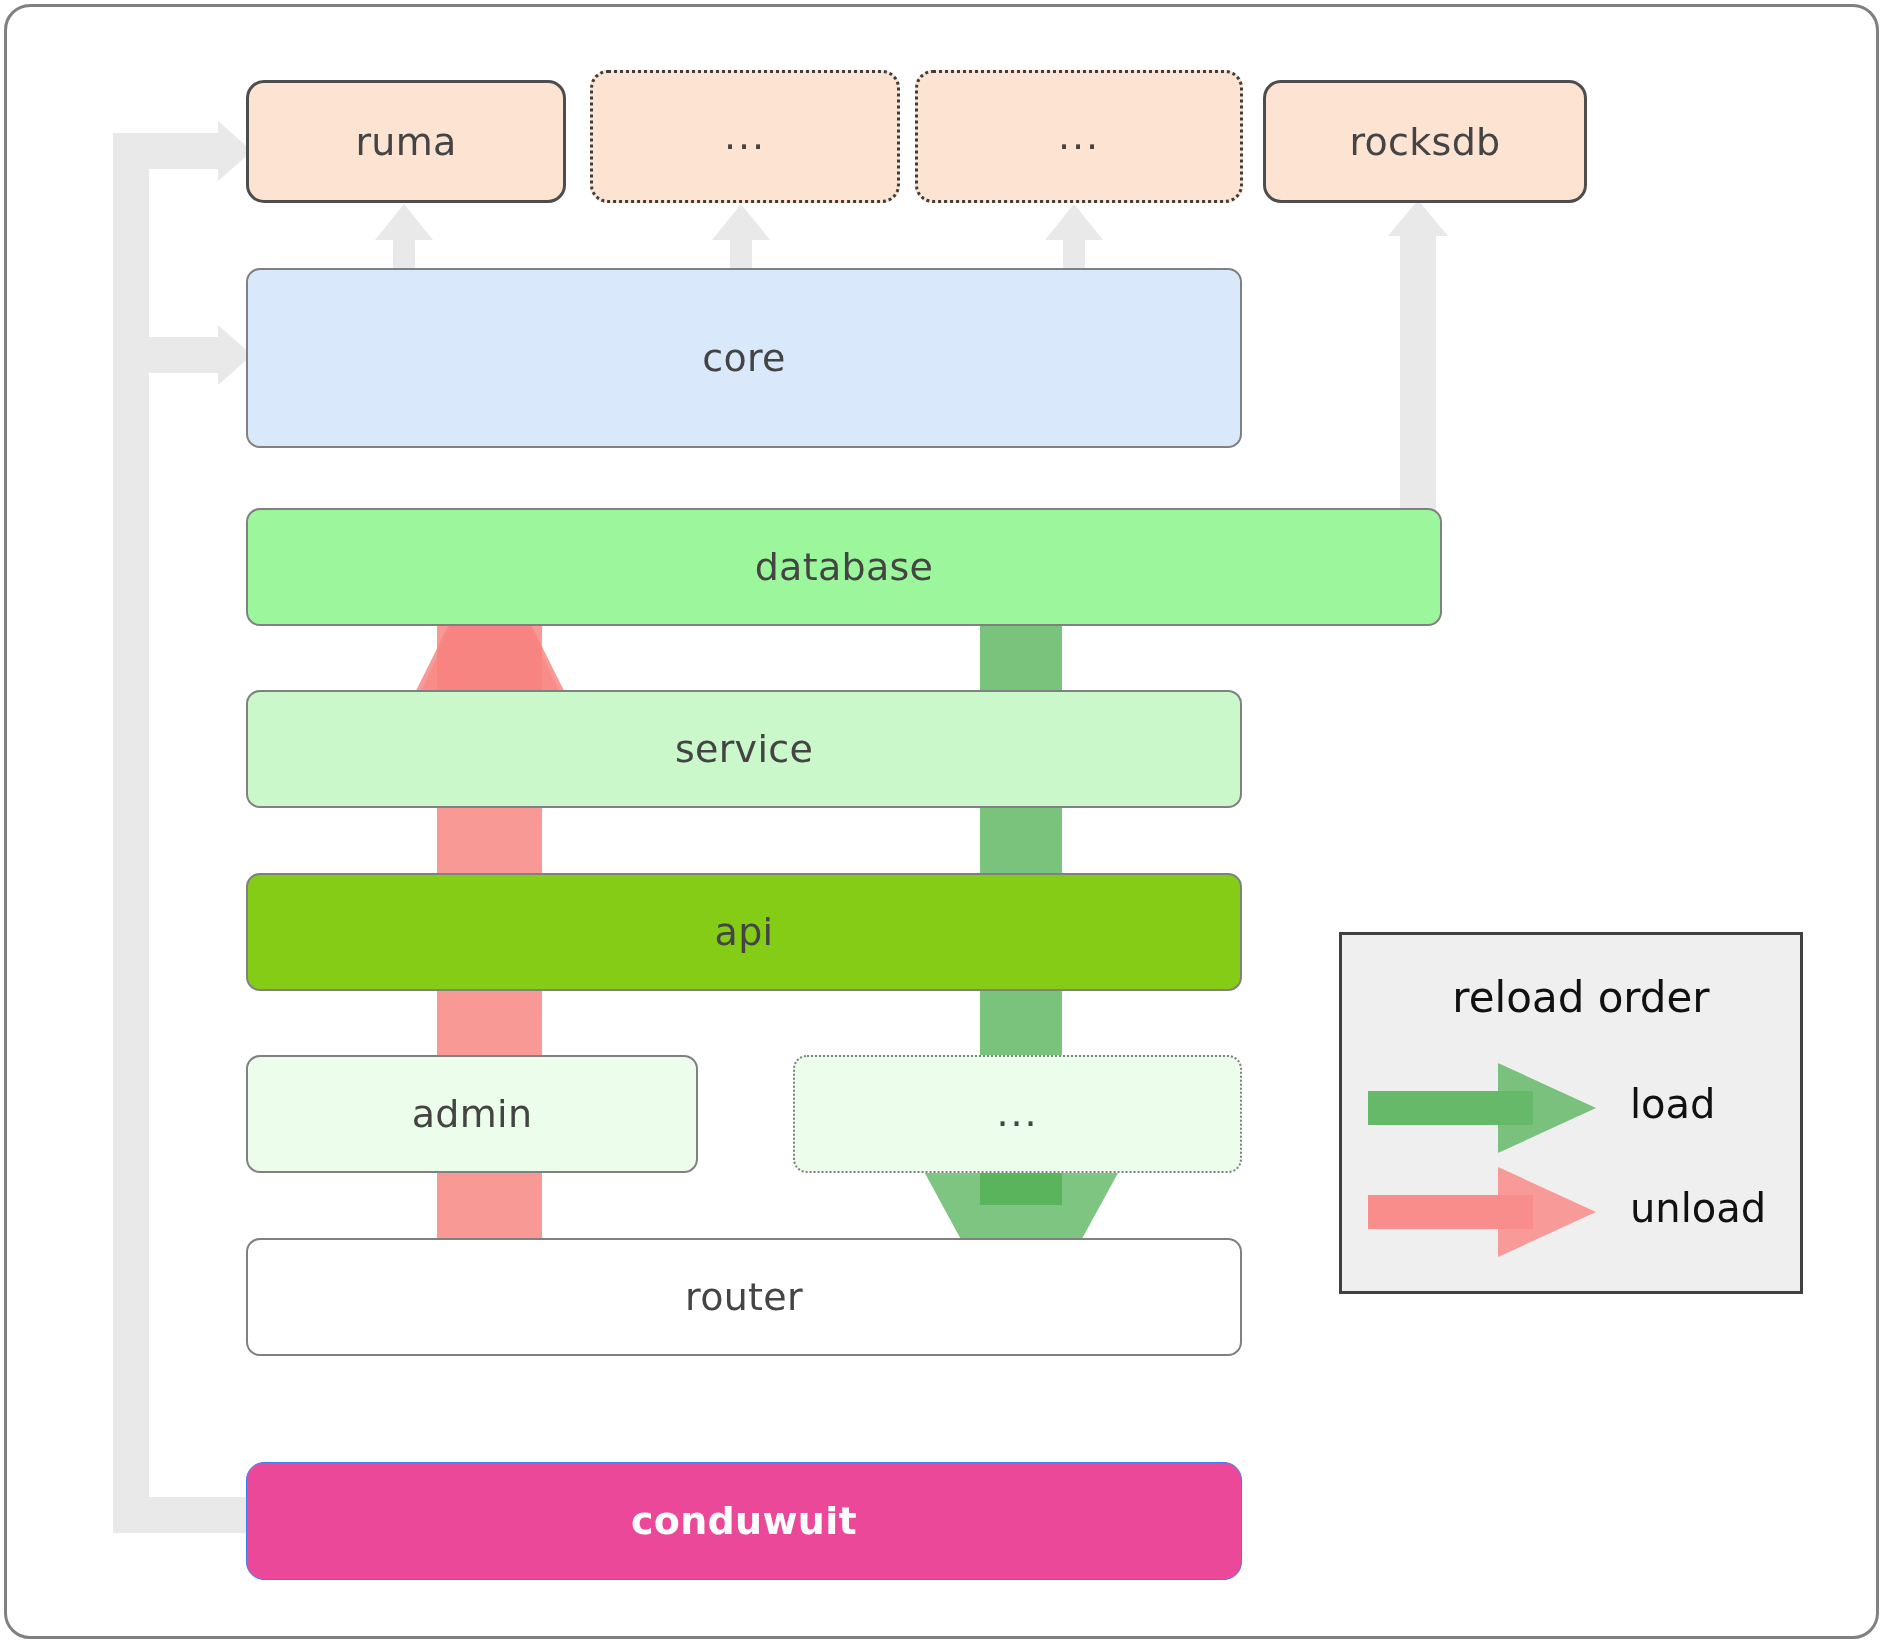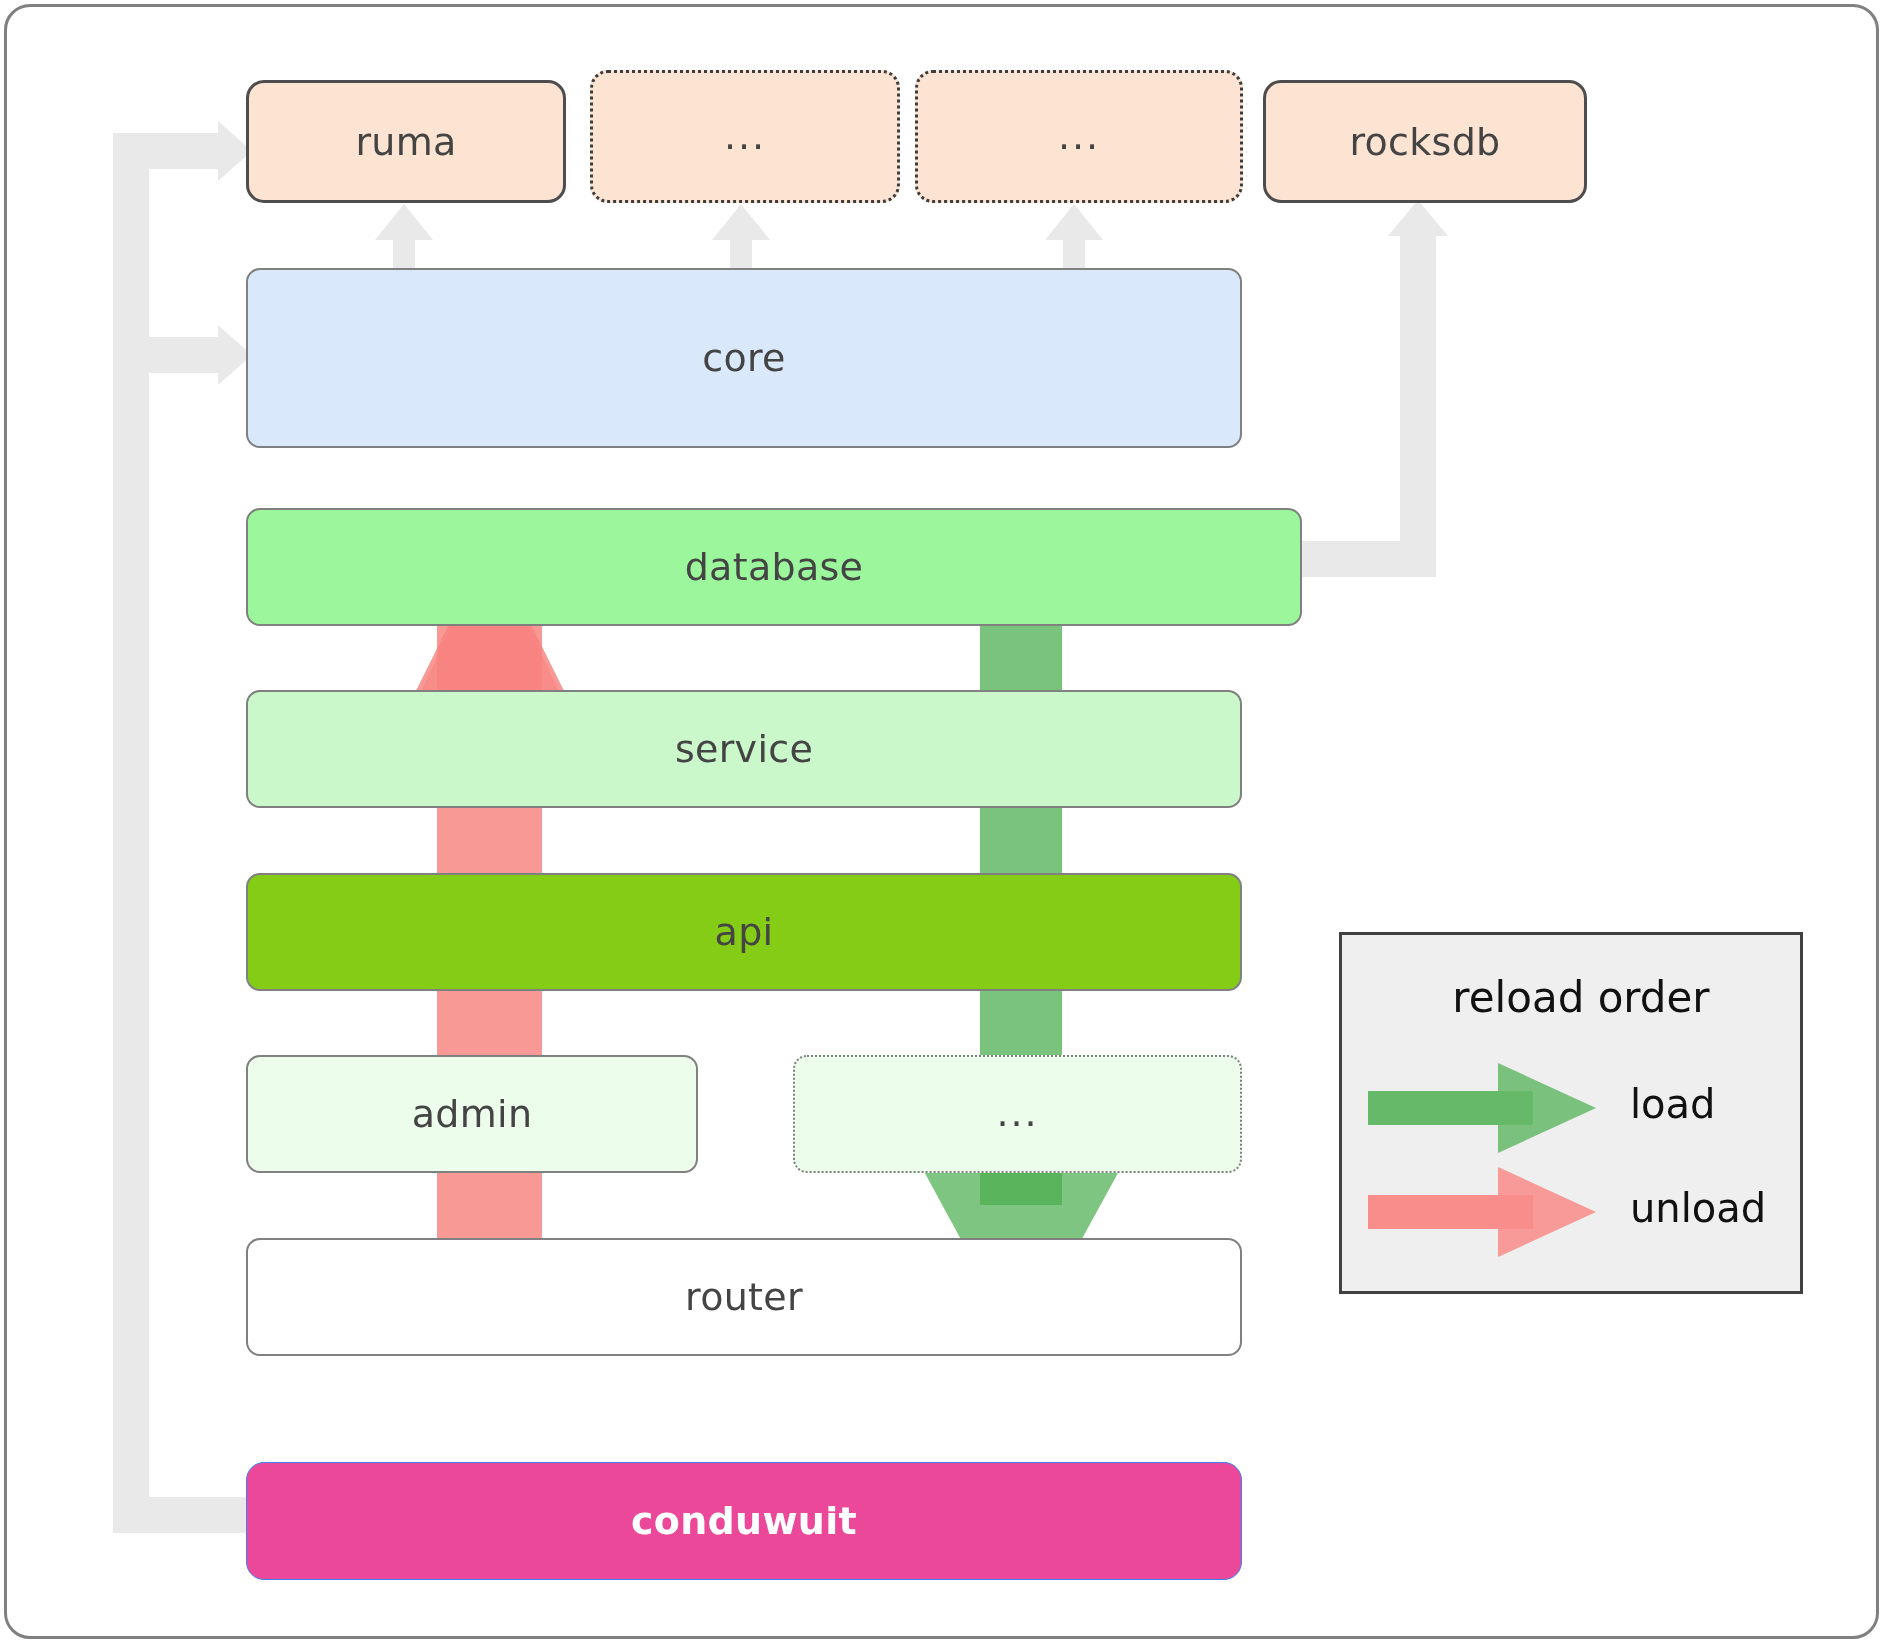--- a/index.html
+++ b/index.html
@@ -212,21 +212,21 @@
   </div>
 
   <div class="node dep" style="left:1263px; top:80px; width:324px; height:123px;">
     <span class="lbl">rocksdb</span>
   </div>
 
   <div class="node core" style="left:246px; top:268px; width:996px; height:180px;">
     <span class="lbl">core</span>
   </div>
 
-  <div class="node lvl-db" style="left:246px; top:508px; width:1056px; height:118px;text-align:right;">
+  <div class="node lvl-db" style="left:246px; top:508px; width:1196px; height:118px;text-align:right;">
     <span class="lbl">database</span>
   </div>
 
   <div class="node lvl-service" style="left:246px; top:690px; width:996px; height:118px;">
     <span class="lbl">service</span>
   </div>
 
   <div class="node lvl-api" style="left:246px; top:873px; width:996px; height:118px;">
     <span class="lbl">api</span>
   </div>

